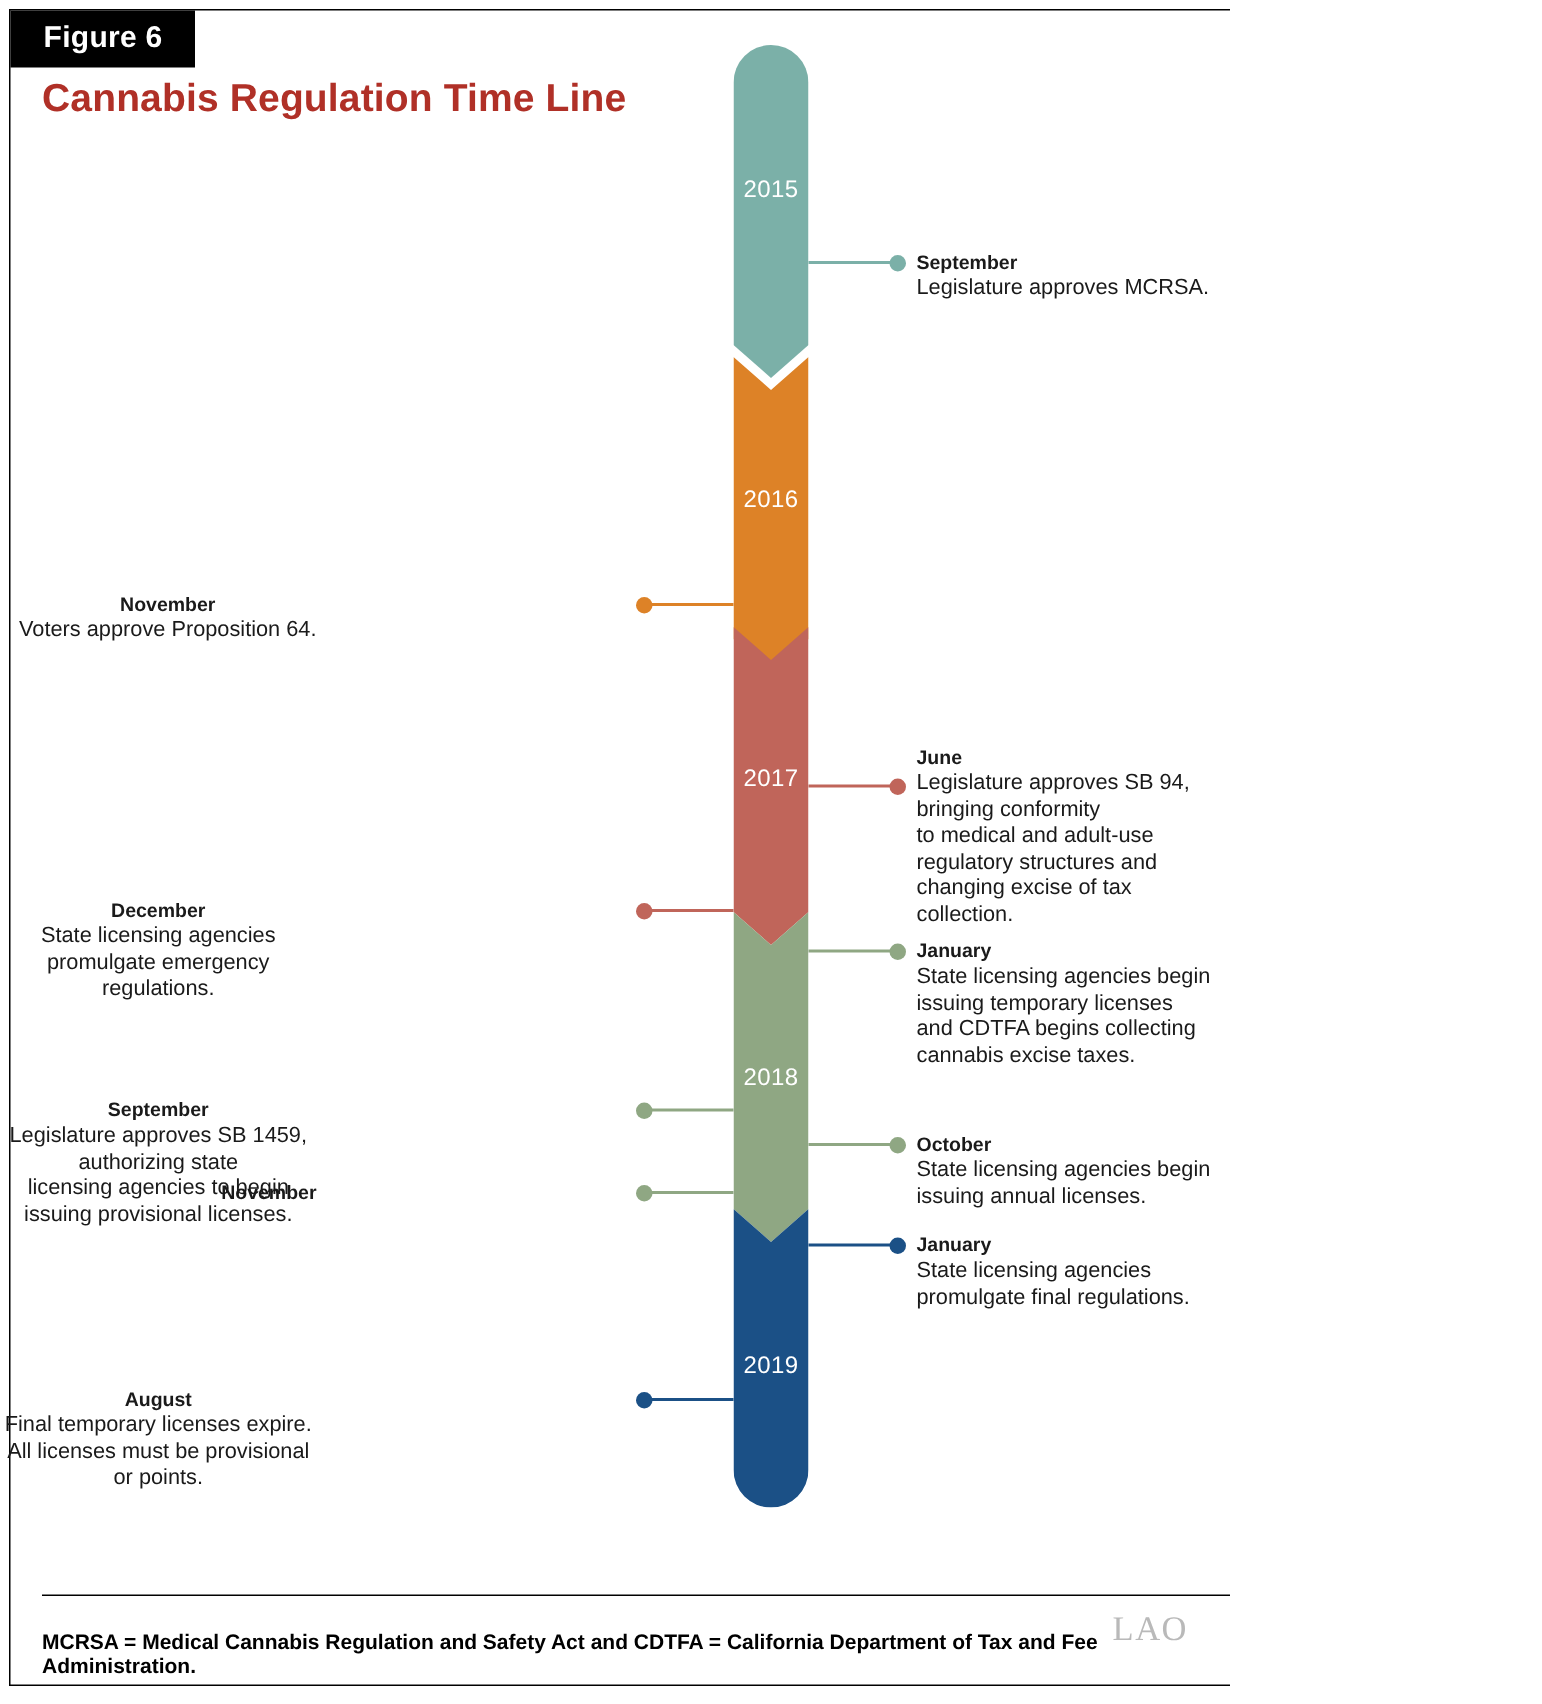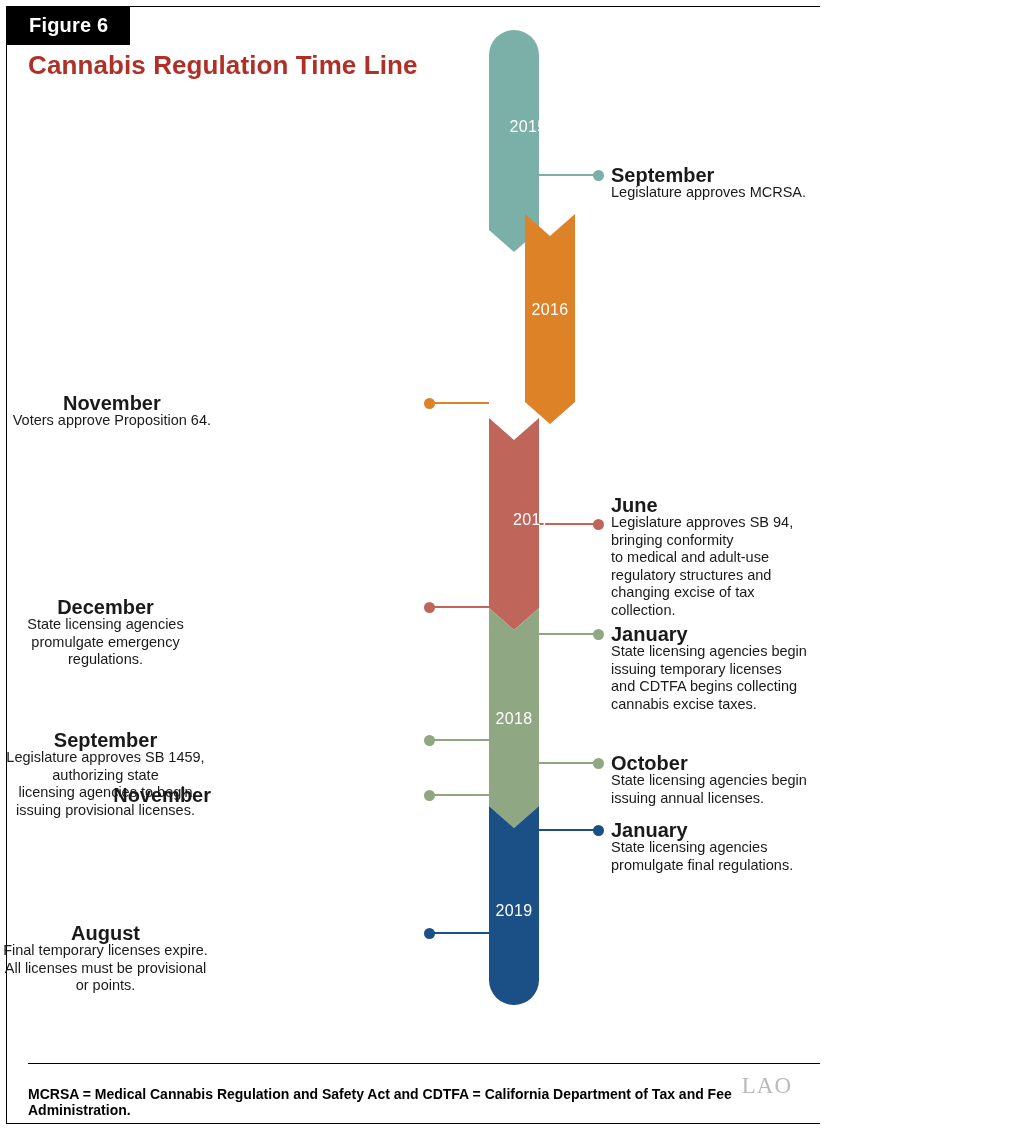--- a/index.html
+++ b/index.html
@@ -81,21 +81,21 @@
 
   
   .anno {
     position: absolute;
     font-size: 14.5px;
     color: #1a1a1a;
     line-height: 17.5px;
   }
   .anno .month {
     font-weight: bold;
-    font-size: 20px;
+    font-size: 13px;
     display: block;
     line-height: 18px;
   }
   .anno .desc {
     display: block;
     white-space: pre-line;
   }
   .anno.right {
     text-align: left;
   }
@@ -154,29 +154,29 @@
 
   <div class="fig-tab">Figure 6</div>
 
   <div class="fig-title">Cannabis Regulation Time Line</div>
 
   <div class="timeline" id="timeline">
       <div class="seg" style="top: 0px; height: 222px;">
         <svg width="50" height="222" viewBox="0 0 50 222" style="position: absolute; left: 0px; top: 0px;">
           <path d="M 0 25 A 25 25 0 0 1 50 25 L 50 200 L 25 222 L 0 200 Z" fill="#7BB0A8"></path>
         </svg>
-        <span class="year" style="top: 88px; margin-left: 14px;">2015</span>
-      </div>
-      <div class="seg" style="top: 184px; height: 210px; margin-left: 36px;">
+        <span class="year" style="top: 88px;">2015</span>
+      </div>
+      <div class="seg" style="top: 208px; height: 210px;">
         <svg width="50" height="210" viewBox="0 0 50 210" style="position: absolute; left: 0px; top: 0px;">
           <path d="M 0 0 L 25 22 L 50 0 L 50 188 L 25 210 L 0 188 Z" fill="#DD8227"></path>
         </svg>
         <span class="year" style="top: 87px;">2016</span>
       </div>
-      <div class="seg" style="top: 388px; height: 212px; padding-left: 35px;">
+      <div class="seg" style="top: 388px; height: 212px;">
         <svg width="50" height="212" viewBox="0 0 50 212" style="position: absolute; left: 0px; top: 0px;">
           <path d="M 0 0 L 25 22 L 50 0 L 50 190 L 25 212 L 0 190 Z" fill="#C0655A"></path>
         </svg>
         <span class="year" style="top: 93px;">2017</span>
       </div>
       <div class="seg" style="top: 578px; height: 220px;">
         <svg width="50" height="220" viewBox="0 0 50 220" style="position: absolute; left: 0px; top: 0px;">
           <path d="M 0 0 L 25 22 L 50 0 L 50 198 L 25 220 L 0 198 Z" fill="#8FA783"></path>
         </svg>
         <span class="year" style="top: 102px;">2018</span>

